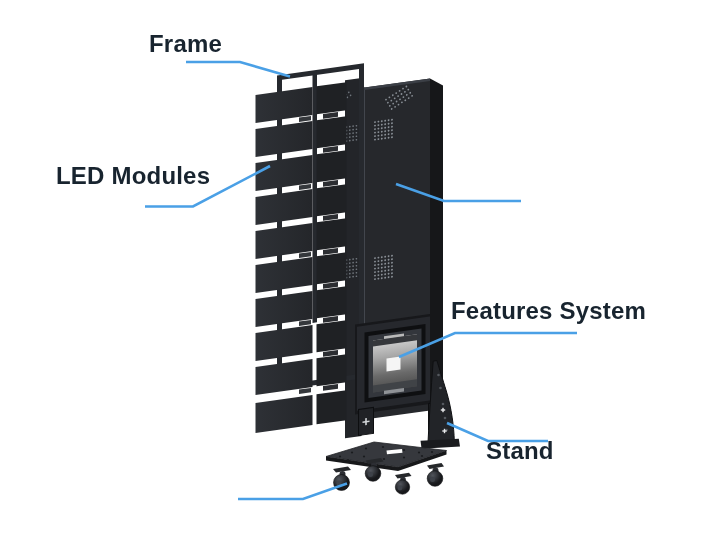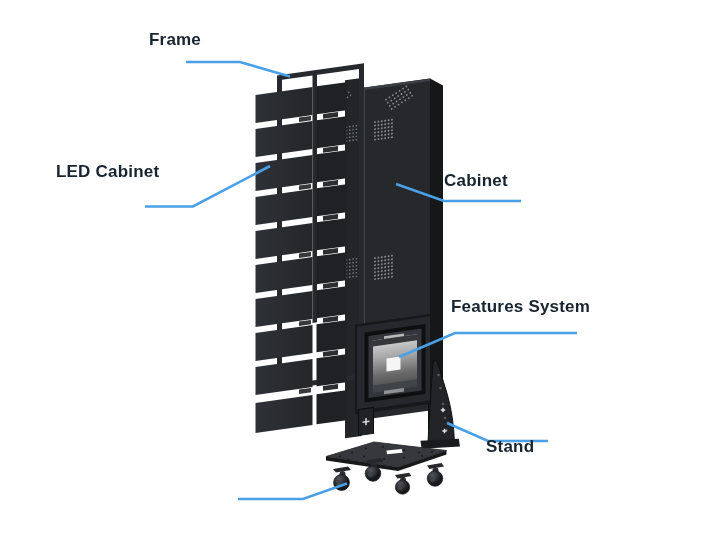--- a/index.html
+++ b/index.html
@@ -3,21 +3,21 @@
 <meta charset="utf-8">
 <title>Diagram</title>
 <style>
   html,body{margin:0;padding:0;background:#ffffff;}
   .stage{
     position:relative;width:720px;height:540px;background:#ffffff;overflow:hidden;
     font-family:"Liberation Sans",sans-serif;
   }
   .stage svg{position:absolute;left:0;top:0;}
   .lbl{
-    position:absolute;font-size:17px;font-weight:600;letter-spacing:.2px;
+    position:absolute;font-size:24px;font-weight:600;letter-spacing:.2px;
     color:var(--labelc,#18242f);white-space:nowrap;line-height:1.15;
   }
   .callout{fill:none;stroke:var(--callout,#4aa0e6);stroke-width:2.6;}
 </style>
 </head>
 <body>
 
 <div class="stage">
 
   <svg width="720" height="540" viewBox="0 0 720 540">
@@ -372,17 +372,16 @@
 
     <polyline class="callout" points="186,62 240,62 290,76.5"></polyline>
     <polyline class="callout" points="145,206.5 193,206.5 270,166"></polyline>
     <polyline class="callout" points="396,184 444,201 521,201"></polyline>
     <polyline class="callout" points="399,357 455,333 577,333"></polyline>
     <polyline class="callout" points="447,423 488,441 548,441"></polyline>
     <polyline class="callout" points="238,499 303,499 347,483.5"></polyline>
   </svg>
 
   <div class="lbl" style="left:149px;top:30px;">Frame</div>
-  <div class="lbl" style="left:56px;top:162px;">LED Cabinet</div>
-  <div class="lbl" style="left:444px;top:171px;">Cabinet</div>
+  <div class="lbl" style="left:56px;top:162px;">LED Modules</div>
   <div class="lbl" style="left:451px;top:297px;">Features System</div>
   <div class="lbl" style="left:486px;top:409px;margin-top:28px;">Stand</div>
 </div>
 
 </body></html>

